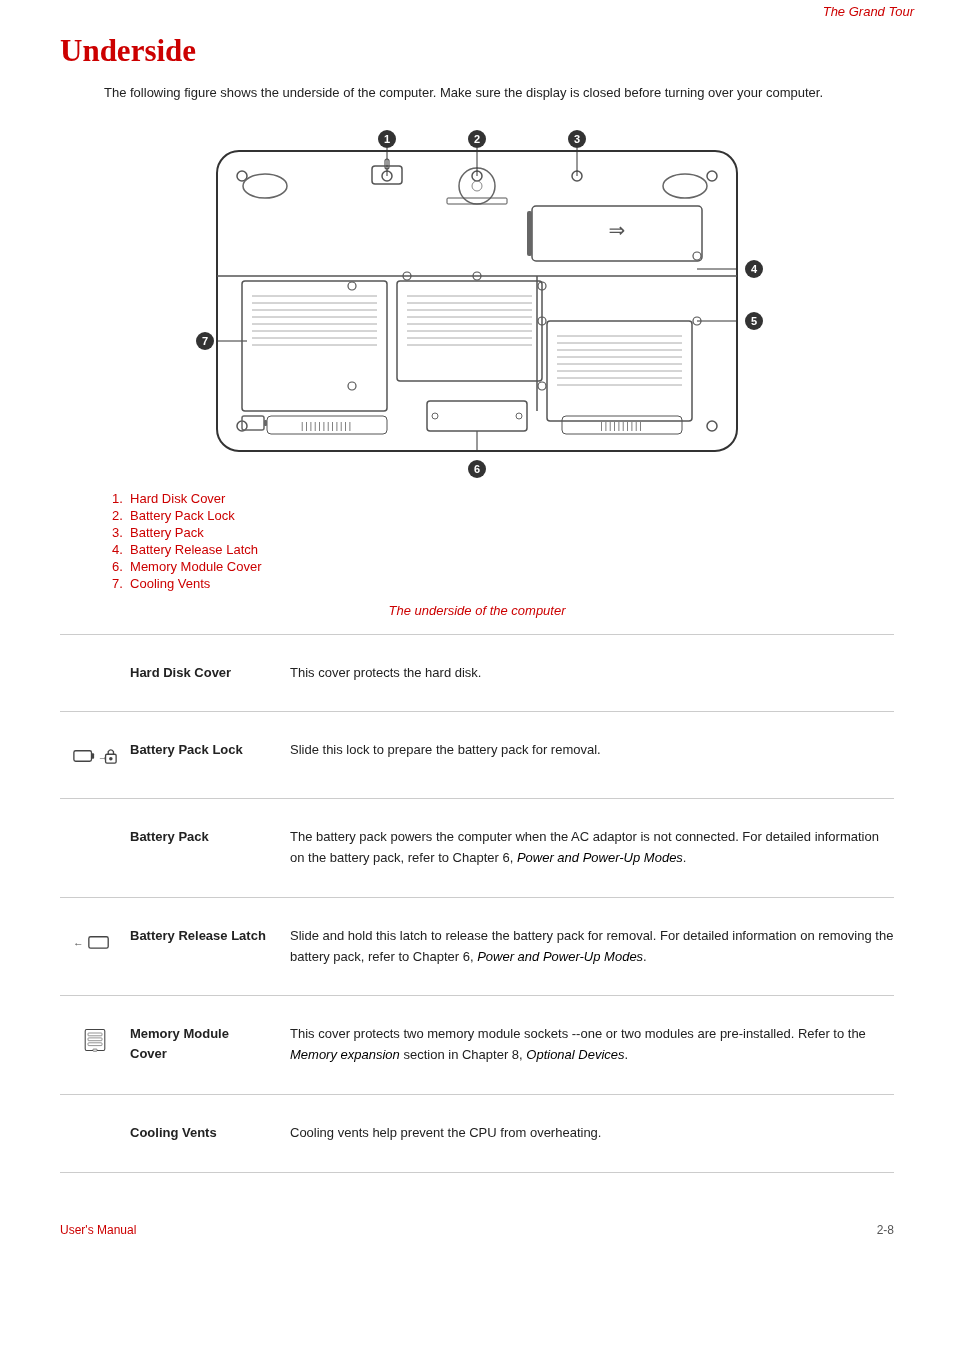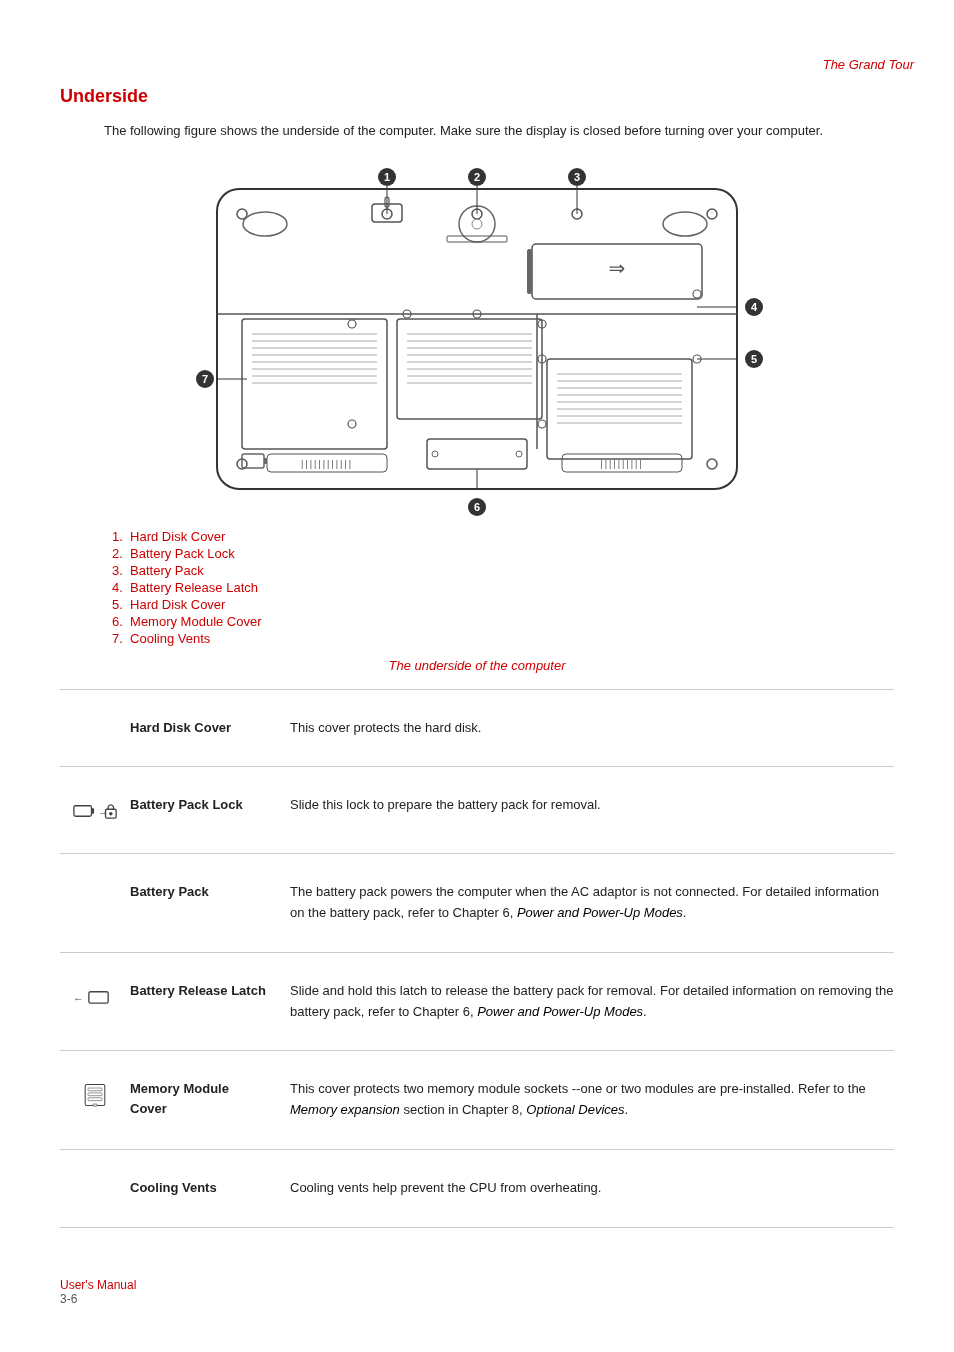--- a/index.html
+++ b/index.html
@@ -8,37 +8,37 @@
       font-size: 13px;
       color: #222;
       background: #fff;
       width: 954px;
       min-height: 1352px;
       position: relative;
     }
     .page-header {
       display: flex;
       justify-content: flex-end;
-      padding: 24px 40px 4px 40px;
+      padding: 4px 40px 4px 40px;
       border-bottom: none;
-      margin-top: 33px;
     }
     .page-header-title {
       color: #c00;
       font-size: 13px;
       font-style: italic;
     }
     .content {
       padding: 10px 60px 20px 60px;
     }
     .section-title {
       color: #c00;
-      font-size: 18px;
+      font-size: 31px;
       font-weight: bold;
       margin-bottom: 14px;
+      font-family: Liberation Serif, serif;
     }
     .intro-text {
       margin-left: 44px;
       margin-bottom: 18px;
       font-size: 13px;
       line-height: 1.5;
     }
     .diagram-area {
       display: flex;
       justify-content: center;
@@ -111,21 +111,20 @@
       color: #000000;
       text-decoration: none;
       font-style: italic;
     }
     .page-footer {
       display: flex;
       justify-content: space-between;
       padding: 10px 60px;
       margin-top: 20px;
       border-top: none;
-      flex-direction: column;
     }
     .footer-left {
       color: #c00;
       font-size: 12px;
     }
     .footer-right {
       color: #555;
       font-size: 12px;
     }
     
@@ -273,21 +272,20 @@
       </svg>
     </div>
   </div>
 
   <div class="number-labels">
     <ol>
       <li><span>1.&nbsp;&nbsp;Hard Disk Cover</span></li>
       <li><span>2.&nbsp;&nbsp;Battery Pack Lock</span></li>
       <li><span>3.&nbsp;&nbsp;Battery Pack</span></li>
       <li><span>4.&nbsp;&nbsp;Battery Release Latch</span></li>
-      <li><span>5.&nbsp;&nbsp;Hard Disk Cover</span></li>
       <li><span>6.&nbsp;&nbsp;Memory Module Cover</span></li>
       <li><span>7.&nbsp;&nbsp;Cooling Vents</span></li>
     </ol>
   </div>
 
   <p class="caption">The underside of the computer</p>
 
   <div class="table-section">
 
     <div class="table-row">
@@ -359,14 +357,14 @@
       <div class="icon-col"></div>
       <div class="term-col">Cooling Vents</div>
       <div class="desc-col">Cooling vents help prevent the CPU from overheating.</div>
     </div>
 
   </div>
 </div>
 
 <div class="page-footer">
   <span class="footer-left">User's Manual</span>
-  <span class="footer-right">3-6</span>
+  <span class="footer-right">2-8</span>
 </div>
 
 </body></html>

